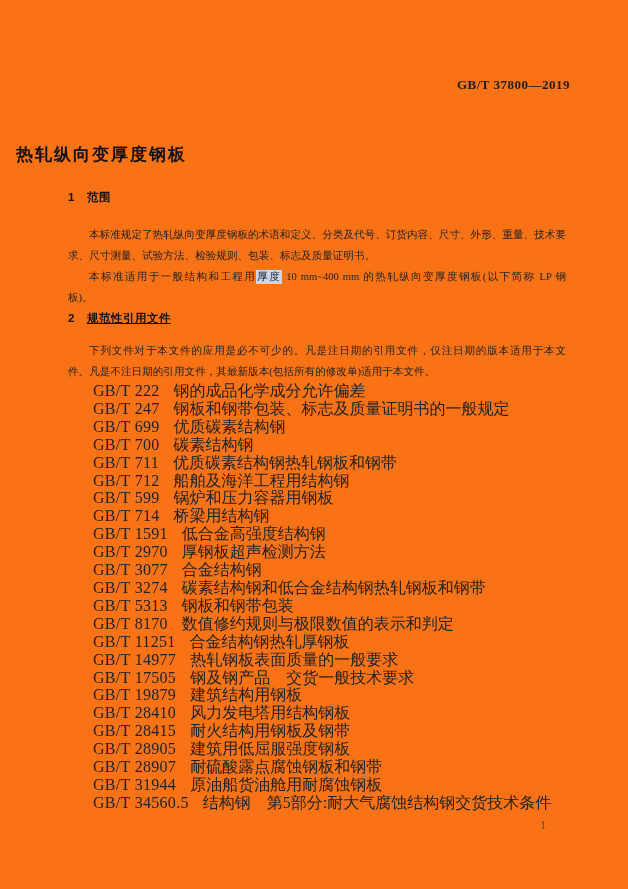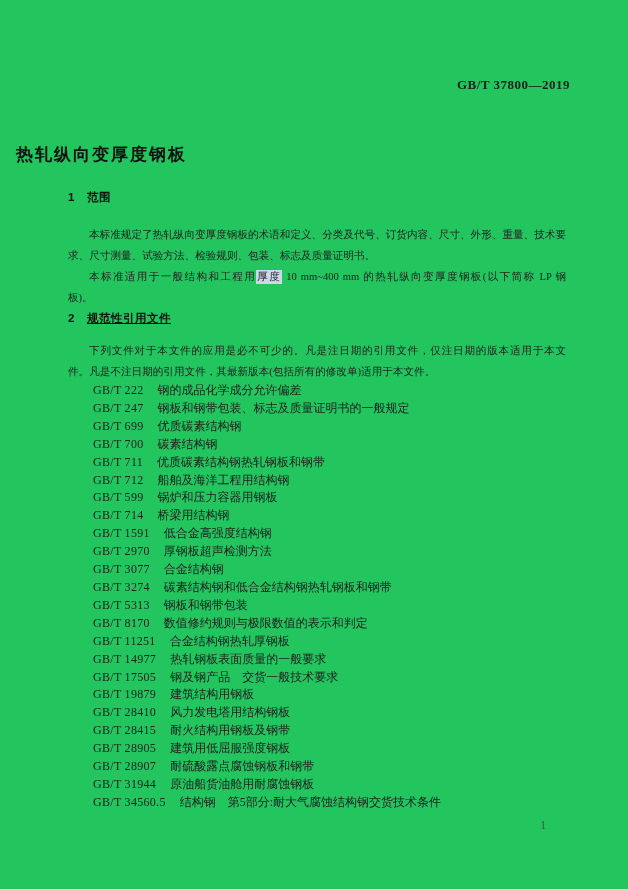--- a/index.html
+++ b/index.html
@@ -1,20 +1,20 @@
 <!DOCTYPE html>
 <html><head>
 <meta charset="utf-8">
 <style>
   html, body { margin: 0; padding: 0; background: #ffffff; }
   .page {
     position: relative;
     width: 628px;
     height: 889px;
-    background: #22c55e;
+    background: #f97316;
     overflow: hidden;
     font-family: "Liberation Serif", "DejaVu Serif", serif;
     color: #1e1e1e;
   }
   .std-code {
     position: absolute;
     top: 77px;
     right: 58px;
     font-size: 13px;
     font-weight: bold;
@@ -58,21 +58,21 @@
   #sec2-body { top: 340px; }
   .jline { text-align: justify; text-align-last: justify; }
   .jline-first { padding-left: 21px; }
   .jline-last { text-align: left; text-align-last: auto; }
   .hl { padding: 1px 1px 2px 1px; }
   .ref-list {
     position: absolute;
     left: 93px;
     top: 382px;
     width: 480px;
-    font-size: 12px;
+    font-size: 16px;
     line-height: 17.9px;
     color: #222;
   }
   .ref-row { white-space: nowrap; }
   .ref-code { display: inline-block; margin-right: 14px; letter-spacing: 0.3px; }
   .page-number {
     position: absolute;
     top: 819px;
     left: 535px;
     width: 16px;

